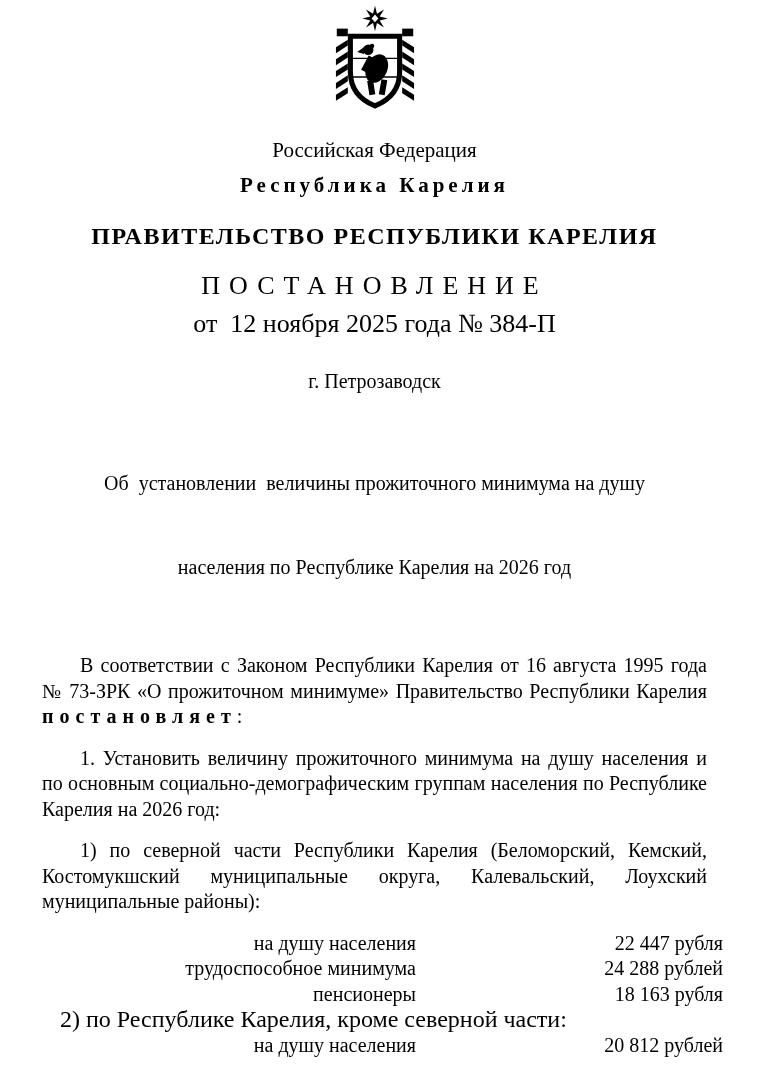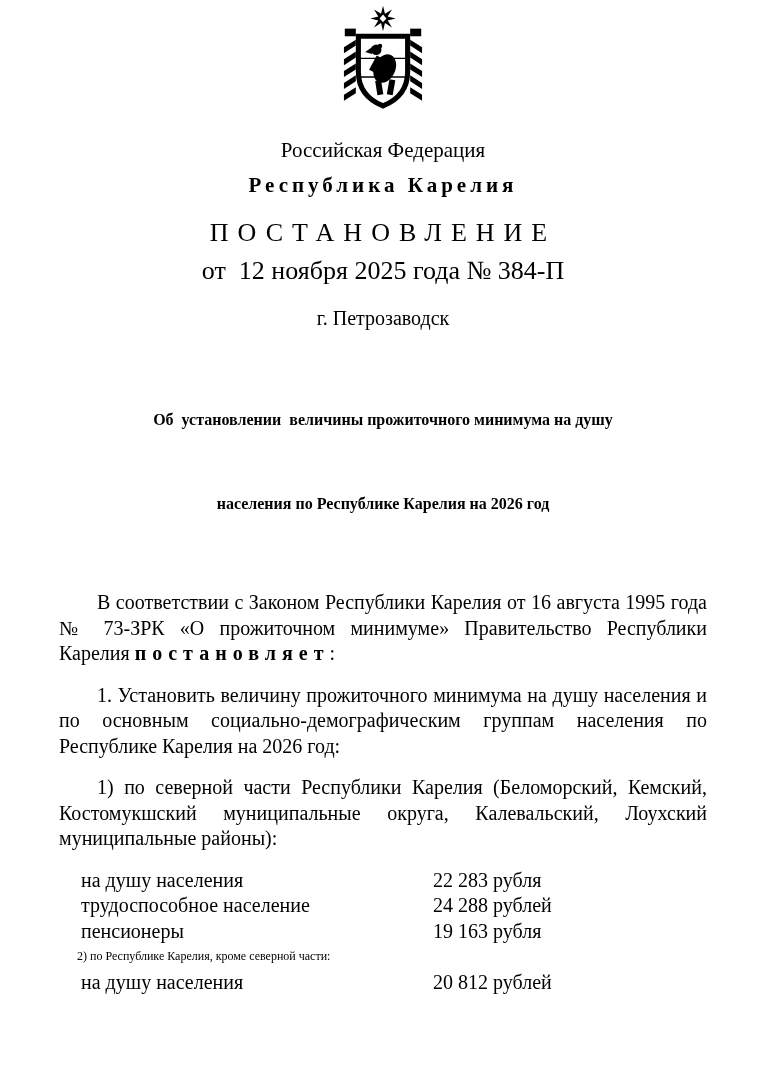--- a/index.html
+++ b/index.html
@@ -11,21 +11,21 @@
     width: 766px;
     height: 1090px;
     overflow: hidden;
     color: #000000;
     font-family: "Liberation Serif", "DejaVu Serif", serif;
   }
   .page {
     box-sizing: border-box;
     width: 766px;
     height: 1090px;
-    padding: 4px 43px 0 43px;
+    padding: 4px 43px 0 26px;
   }
   .emblem {
     width: 80px;
     margin: 0 auto;
     display: block;
   }
   .emblem svg { display: block; width: 80px; height: 107px; }
   .center { text-align: center; }
   .country {
     margin-top: 27px;
@@ -52,57 +52,58 @@
     letter-spacing: 9px;
     line-height: 25px;
   }
   .dateline {
     margin-top: 14px;
     font-size: 26px;
     line-height: 24px;
     white-space: pre-wrap;
   }
   .city {
-    margin-top: 24px;
+    margin-top: 34px;
     font-size: 20px;
     line-height: 23px;
   }
   .title {
     margin-top: 20px;
-    font-size: 16px;
-    font-weight: bold;
+    font-size: 20px;
+    font-weight: normal;
     line-height: 28px;
     white-space: pre-wrap;
   }
   .body-text {
     margin-top: 15px;
   }
   .para {
     margin: 16px;
     font-size: 20px;
     line-height: 25.5px;
     text-align: justify;
     text-indent: 38px;
     white-space: normal;
   }
   .emph {
     font-weight: bold;
     letter-spacing: 6px;
   }
   .sub-heading {
     margin: 0;
-    font-size: 12px;
+    font-size: 24px;
     line-height: 25.5px;
     text-indent: 34px;
   }
   .pm-row {
     display: grid;
     grid-template-columns: 390px auto;
     font-size: 20px;
     line-height: 25.5px;
+    text-align: right;
   }
   .pm-row .row-label { padding-left: 38px; }
   .pm-row .row-value { white-space: pre-wrap; }
 </style>
 </head>
 <body>
 
 <div class="page">
 
   <div class="emblem">
@@ -142,48 +143,49 @@
         <ellipse cx="67" cy="76" rx="12.5" ry="17.5" transform="rotate(24 67 76)"></ellipse>
         <rect x="53" y="61" width="6.5" height="19" transform="rotate(28 56 70)"></rect>
         <rect x="57" y="90" width="7" height="17" transform="rotate(-9 60 98)"></rect>
         <rect x="71" y="89" width="7" height="18" transform="rotate(10 74 98)"></rect>
       </g>
     </svg>
   </div>
 
   <div class="country center">Российская Федерация</div>
   <div class="region center">Республика Карелия</div>
+  <div class="authority center">ПРАВИТЕЛЬСТВО РЕСПУБЛИКИ КАРЕЛИЯ</div>
   <div class="doctype center">ПОСТАНОВЛЕНИЕ</div>
   <div class="dateline center">от  12 ноября 2025 года № 384-П</div>
   <div class="city center">г. Петрозаводск</div>
 
   <div class="title center">
     <div>Об  установлении  величины прожиточного минимума на душу</div>
     <div>населения по Республике Карелия на 2026 год</div>
   </div>
 
   <div class="body-text">
 
     <p class="para"><span>В соответствии с Законом Республики Карелия от 16 августа 1995 года № 73-ЗРК «О прожиточном минимуме» Правительство Республики Карелия </span><span class="emph">постановляет</span><span>:</span></p>
 
     <p class="para">1. Установить величину прожиточного минимума на душу населения и по основным социально-демографическим группам населения по Республике Карелия на 2026 год:</p>
 
     <p class="para">1) по северной части Республики Карелия (Беломорский, Кемский, Костомукшский муниципальные округа, Калевальский, Лоухский муниципальные районы):</p>
 
     <div class="pm-row">
       <div class="row-label">на душу населения</div>
-      <div class="row-value">22 283 рубля</div>
+      <div class="row-value">22 447 рубля</div>
     </div>
     <div class="pm-row">
-      <div class="row-label">трудоспособное население</div>
+      <div class="row-label">трудоспособное минимума</div>
       <div class="row-value">24 288 рублей</div>
     </div>
     <div class="pm-row">
       <div class="row-label">пенсионеры</div>
-      <div class="row-value">19 163 рубля</div>
+      <div class="row-value">18 163 рубля</div>
     </div>
 
     <p class="sub-heading">2) по Республике Карелия, кроме северной части:</p>
 
     <div class="pm-row">
       <div class="row-label">на душу населения</div>
       <div class="row-value">20 812 рублей</div>
     </div>
 
   </div>

